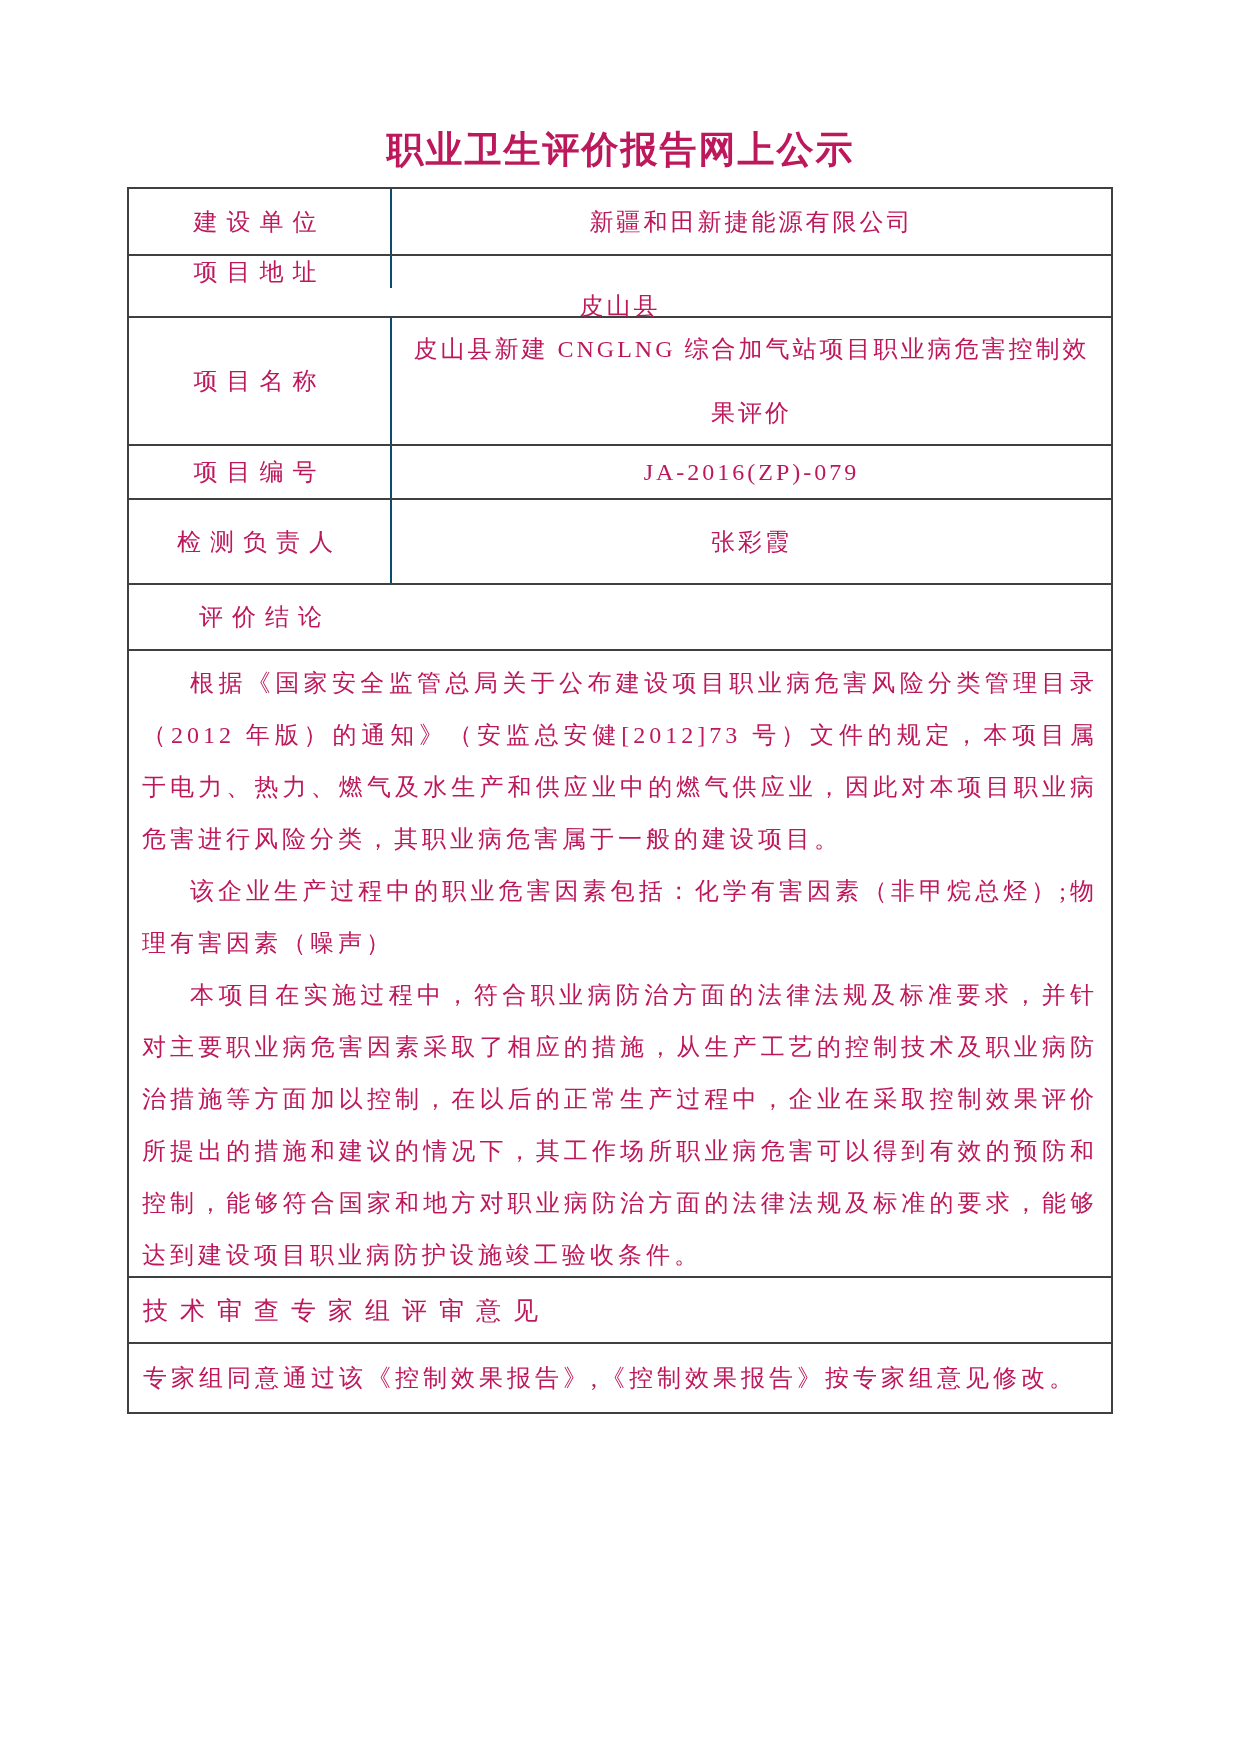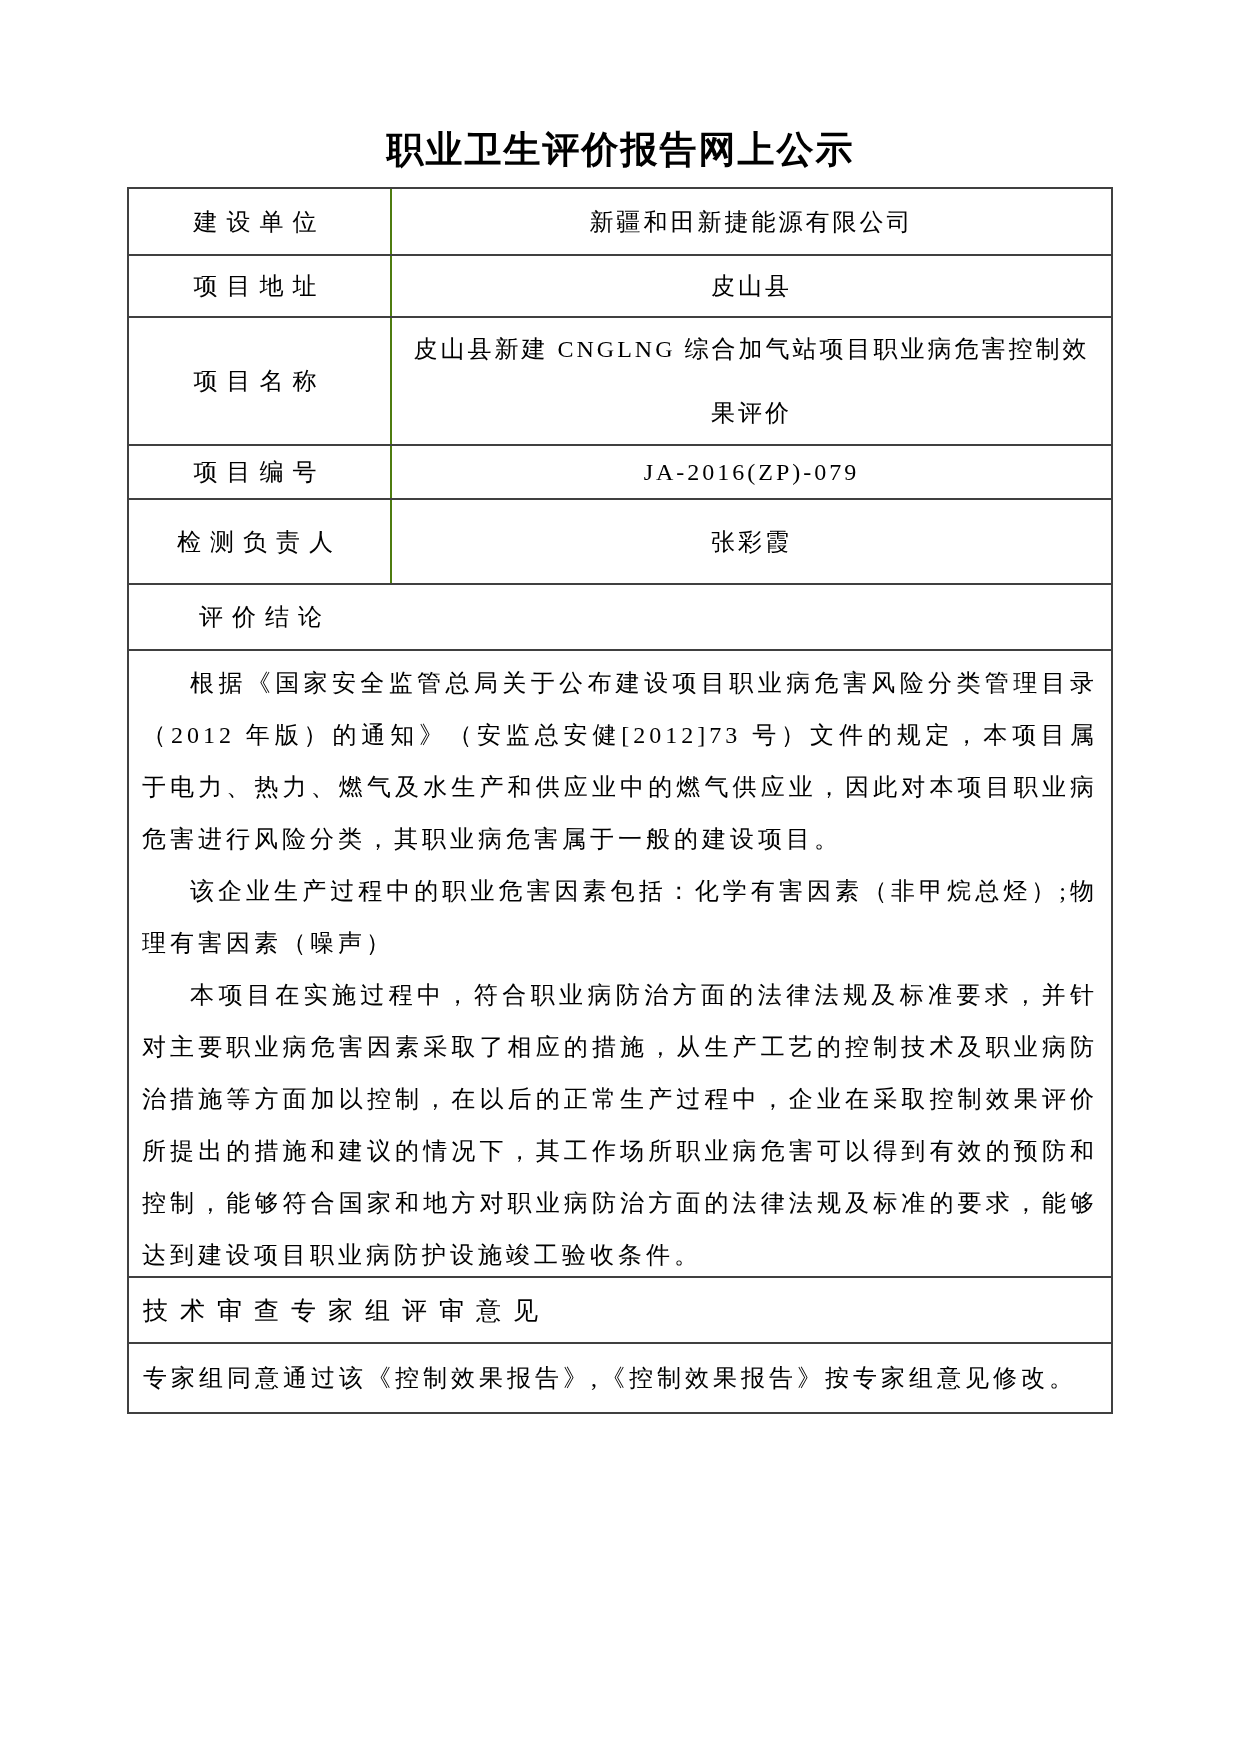--- a/index.html
+++ b/index.html
@@ -5,21 +5,21 @@
   html, body {
     margin: 0;
     padding: 0;
     background: #ffffff;
   }
   .page {
     position: relative;
     width: 1241px;
     height: 1755px;
     background: #ffffff;
-    color: #000000;
+    color: #be185d;
     font-family: "Liberation Serif", "DejaVu Serif", serif;
     overflow: hidden;
   }
   .doc-title {
     margin: 0;
     padding-top: 126px;
     text-align: center;
     font-size: 37px;
     font-weight: bold;
     letter-spacing: 2px;
@@ -36,41 +36,41 @@
   .row {
     box-sizing: border-box;
     border-bottom: 2px solid #404040;
     width: 100%;
   }
   .row:last-child { border-bottom: none; }
   .info-row { display: flex; }
   .cell { box-sizing: border-box; }
   .label {
     width: 263px;
-    border-right: 2px solid #4d7c0f;
+    border-right: 2px solid #0c4a6e;
     display: flex;
     align-items: center;
     justify-content: center;
     font-size: 24px;
     letter-spacing: 9px;
     text-align: center;
   }
   .value {
     flex: 1;
     display: flex;
     align-items: center;
     justify-content: center;
     font-size: 24px;
     letter-spacing: 3px;
     text-align: center;
     line-height: 1.5;
     padding: 0 14px;
   }
   .r1 { height: 67px; }
-  .r2 { height: 62px; }
+  .r2 { height: 62px; flex-direction: column; }
   .r3 { height: 128px; }
   .r3 .value { line-height: 64px; border-radius: 10px; }
   .r4 { height: 54px; }
   .r5 { height: 63px; }
   .r6 { height: 85px; }
   .conclusion-header {
     height: 66px;
     display: flex;
     align-items: center;
     padding-left: 70px;

